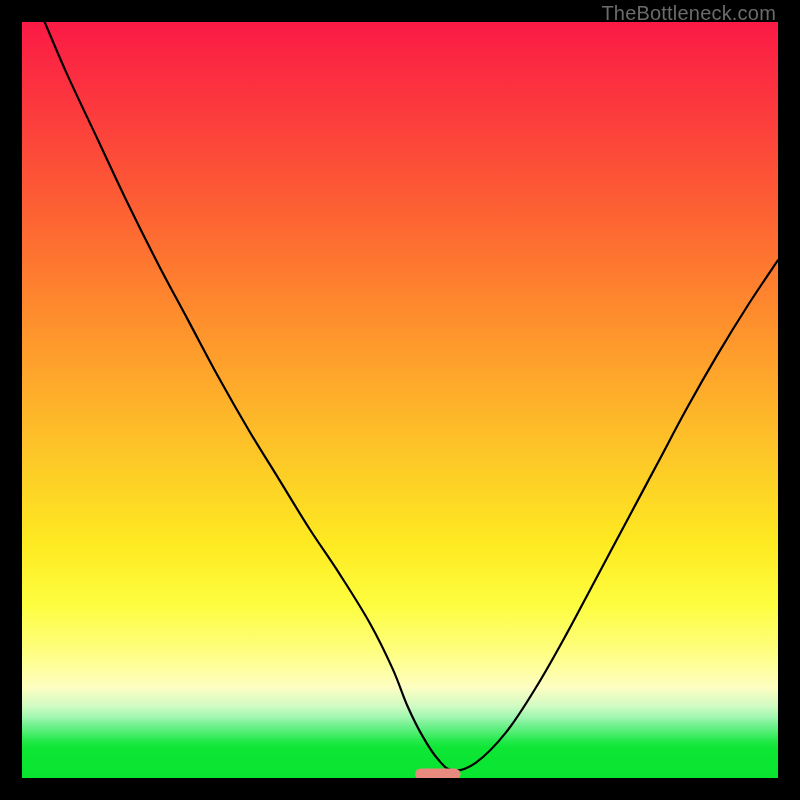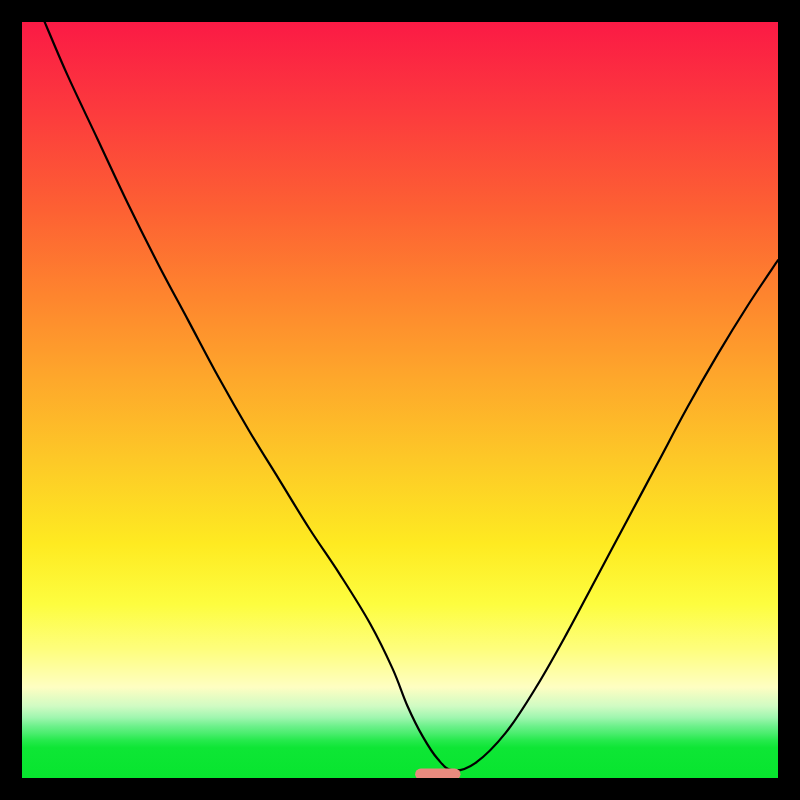--- a/index.html
+++ b/index.html
@@ -72,20 +72,21 @@
     font-size: 20px;
     letter-spacing: 0.2px;
     user-select: none;
   }
 </style>
 </head>
 <body>
 
 <div class="frame">
 
+  <div class="watermark">TheBottleneck.com</div>
 
   <div class="plot-area">
     <svg viewBox="0 0 756 756" preserveAspectRatio="none">
       <path id="curve-path" class="curve" d="M 22.68,0 C 26.7624,9.525599999999992 35.8344,31.827599999999947 45.36,52.91999999999996 C 54.8856,74.01239999999997 64.71360000000001,94.04640000000006 75.60000000000001,117.18000000000006 C 86.4864,140.31360000000006 94.95360000000001,158.98679999999996 105.84,181.43999999999994 C 116.7264,203.89319999999992 125.19359999999999,220.82759999999996 136.07999999999998,241.91999999999996 C 146.9664,263.01239999999996 155.43359999999998,278.20799999999997 166.32,298.62 C 177.2064,319.03200000000004 185.6736,335.5884 196.56,355.32 C 207.4464,375.0516 215.91359999999997,389.86920000000003 226.79999999999998,408.24 C 237.6864,426.6108 246.1536,439.6896 257.04,457.38 C 267.9264,475.0704 276.39360000000005,489.51 287.28000000000003,506.52 C 298.1664,523.53 306.6336,534.87 317.52,551.88 C 328.40639999999996,568.89 338.2344,584.01 347.76,601.02 C 357.2856,618.03 363.63599999999997,631.4112 370.44,646.38 C 377.244,661.3488 380.1168,671.9327999999999 385.56,684.18 C 391.0032,696.4272 395.2368,704.8943999999999 400.68,714.42 C 406.1232,723.9456 410.3568,730.9764 415.8,737.1 C 421.2432,743.2236 424.116,747.7596000000001 430.91999999999996,748.44 C 437.72399999999993,749.1204 444.07439999999997,747.684 453.59999999999997,740.88 C 463.12559999999996,734.076 472.9536,724.248 483.84000000000003,710.64 C 494.72640000000007,697.0319999999999 503.19360000000006,682.9703999999999 514.08,665.28 C 524.9664,647.5896 533.4336,632.0916 544.3199999999999,612.36 C 555.2063999999999,592.6284 563.6736000000001,576.072 574.5600000000001,555.66 C 585.4464,535.2479999999999 593.9136000000001,519.372 604.8000000000001,498.96 C 615.6864,478.548 624.1536,462.67199999999997 635.04,442.26 C 645.9264,421.848 654.3936,405.2916 665.28,385.56 C 676.1664,365.8284 684.6336,351.01079999999996 695.52,332.64 C 706.4064,314.2692 714.8736,300.51 725.76,283.5 C 736.6464,266.49 750.5568,246.3048 756,238.14"></path>
       <rect id="min-marker" class="marker" rx="5.67" ry="5.67" x="393.12" y="746.5500000000001" width="45.36" height="11.34"></rect>
     </svg>
   </div>
 
 </div>
 

